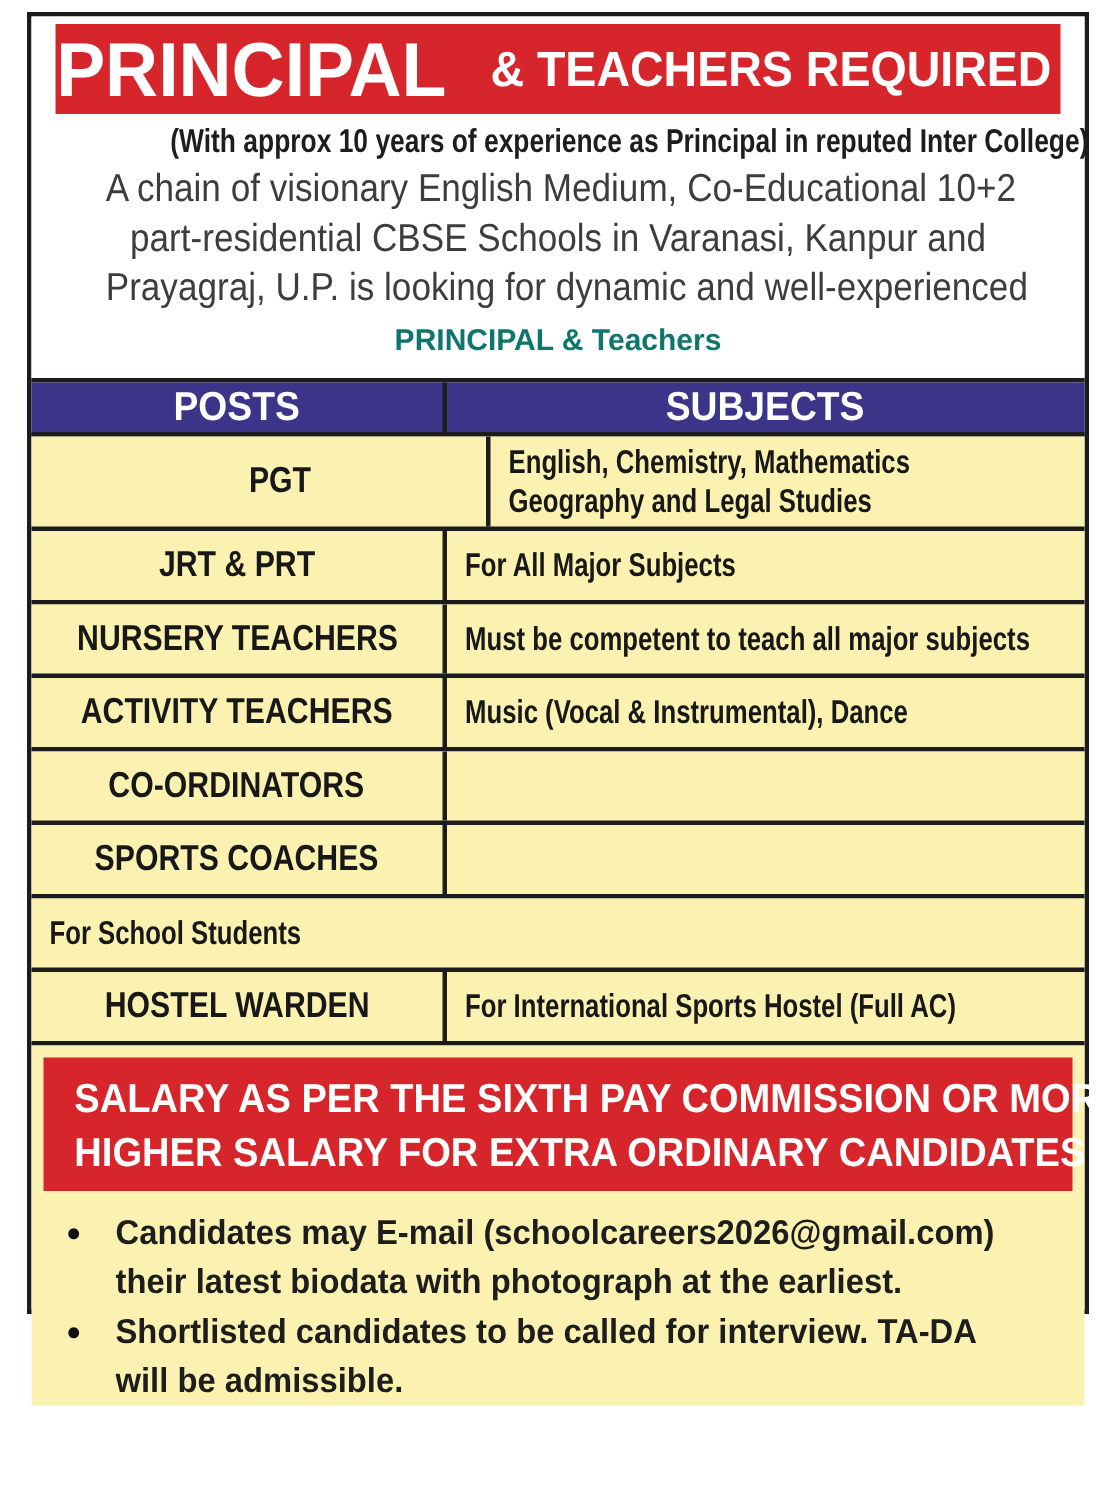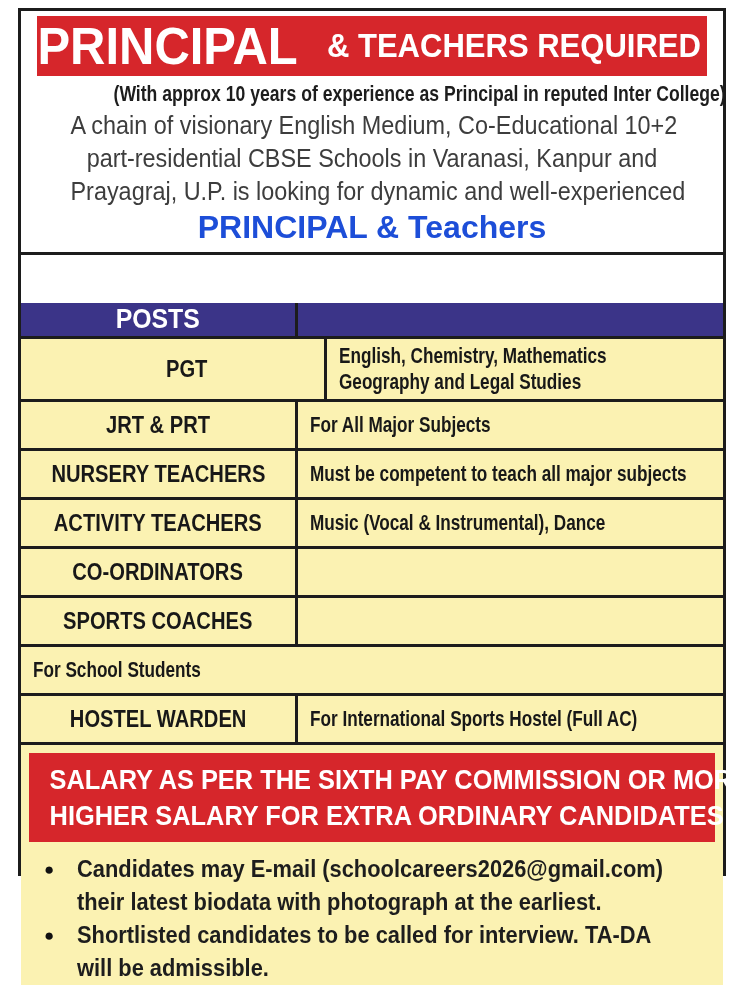--- a/index.html
+++ b/index.html
@@ -34,31 +34,31 @@
   .subtitle-text {
     display:inline-block; font-weight:bold; font-size:22px; color:#1d1d1d;
     transform:scaleX(0.80); transform-origin:center;
   }
   .intro { text-align:center; margin-top:2px; color:#3d3d3d; }
   .intro-line {
     display:block; white-space:nowrap; font-size:26px; line-height:33px;
     transform:scaleX(0.90); transform-origin:center;
   }
   .intro-emphasis {
-    display:block; white-space:nowrap; font-size:32px; line-height:38px;
-    font-weight:bold; color:#1d4ed8;
+    display:block; white-space:nowrap; font-size:20px; line-height:38px;
+    font-weight:bold; color:#0f766e;
   }
 
   
   .jobs-table { border-top:3px solid #1c1c1c; }
   .trow {
     display:flex; border-bottom:3px solid #1c1c1c; background:#fbf2b2;
     height:49px;
   }
-  .trow.head { background:#3b3488; height:36px;margin-top:48px; }
+  .trow.head { background:#3b3488; height:36px; }
   .trow.tall { height:63px;padding-left:29px; }
   .cell-post {
     width:277px; border-right:3px solid #1c1c1c;
     display:flex; align-items:center; justify-content:center;
     white-space:nowrap; overflow:hidden;
   }
   .cell-subject {
     flex:1; display:flex; flex-direction:column; justify-content:center;
     align-items:flex-start; padding-left:12px; overflow:hidden;
   }
@@ -119,20 +119,23 @@
         <span class="intro-line">part-residential CBSE Schools in Varanasi, Kanpur and</span>
         <span class="intro-line">Prayagraj, U.P. is looking for dynamic and well-experienced</span>
         <span class="intro-emphasis">PRINCIPAL &amp; Teachers</span>
       </div>
     </div>
 
     <div class="jobs-table">
       <div class="trow head">
         <div class="cell-post">
           <span class="th-text">POSTS</span>
+        </div>
+        <div class="cell-subject">
+          <span class="th-text">SUBJECTS</span>
         </div>
       </div>
 
       <div class="trow tall">
         <div class="cell-post">
           <span class="post-text">PGT</span>
         </div>
         <div class="cell-subject">
           <span class="subject-line">English, Chemistry, Mathematics</span>
           <span class="subject-line">Geography and Legal Studies</span>

